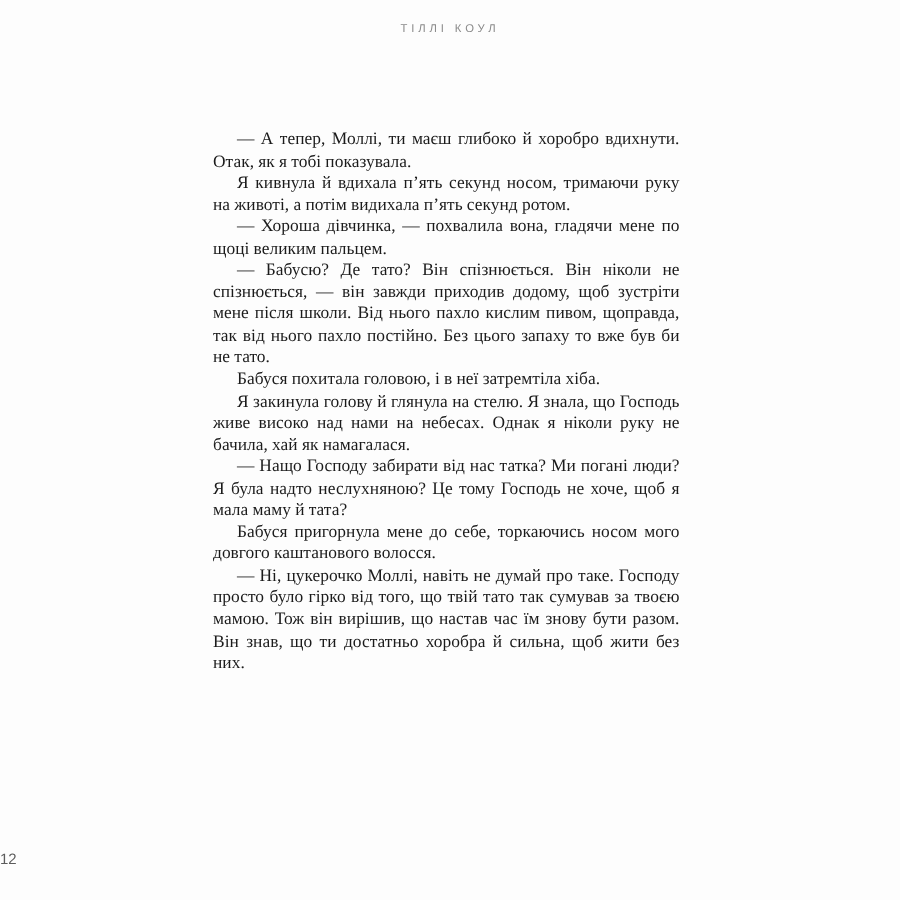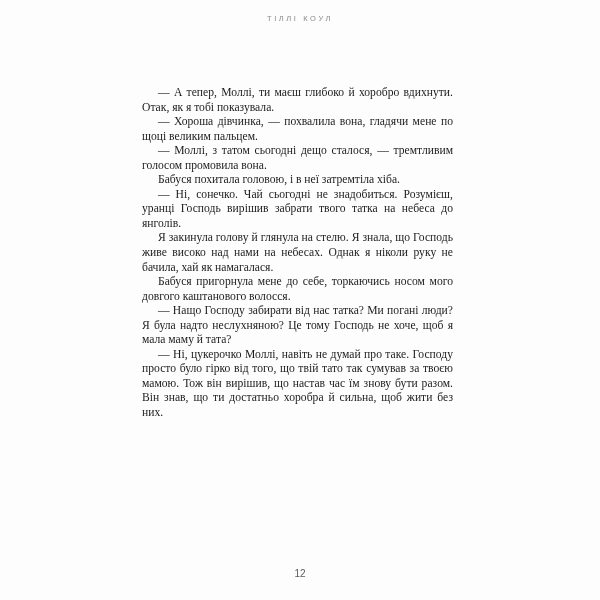--- a/index.html
+++ b/index.html
@@ -53,40 +53,39 @@
     letter-spacing: 0.02px;
   }
   .para:last-child {
     text-align-last: left;
   }
   .folio {
     position: absolute;
     top: 568px;
     left: 0;
     width: 600px;
-    text-align: center;
     font-family: "Liberation Sans", "DejaVu Sans", sans-serif;
     font-size: 10px;
     color: #5c5c5c;
   }
 </style>
 </head>
 <body>
 
 <div class="page">
 
   <div class="running-head">Тіллі Коул</div>
 
   <div class="text-block">
       <p class="para">— А тепер, Моллі, ти маєш глибоко й хоробро вдих­нути. Отак, як я тобі показувала.</p>
+      <p class="para">Я кивнула й вдихала п’ять секунд носом, тримаючи руку на животі, а потім видихала п’ять секунд ротом.</p>
       <p class="para">— Хороша дівчинка, — похвалила вона, гладячи мене по щоці великим пальцем.</p>
-      <p class="para">— Моллі, з татом сьогодні дещо сталося, — тремтли­вим голосом промовила вона.</p>
+      <p class="para">— Бабусю? Де тато? Він спізнюється. Він ніколи не спізнюється, — він завжди приходив додому, щоб зустріти мене після школи. Від нього пахло кислим пи­вом, щоправда, так від нього пахло постійно. Без цього запаху то вже був би не тато.</p>
       <p class="para">Бабуся похитала головою, і в неї затремтіла хіба.</p>
-      <p class="para">— Ні, сонечко. Чай сьогодні не знадобиться. Ро­зумієш, уранці Господь вирішив забрати твого татка на небеса до янголів.</p>
       <p class="para">Я закинула голову й глянула на стелю. Я знала, що Господь живе високо над нами на небесах. Однак я ні­коли руку не бачила, хай як намагалася.</p>
+      <p class="para">— Нащо Господу забирати від нас татка? Ми погані люди? Я була надто неслухняною? Це тому Господь не хоче, щоб я мала маму й тата?</p>
       <p class="para">Бабуся пригорнула мене до себе, торкаючись носом мого довгого каштанового волосся.</p>
-      <p class="para">— Нащо Господу забирати від нас татка? Ми погані люди? Я була надто неслухняною? Це тому Господь не хоче, щоб я мала маму й тата?</p>
       <p class="para">— Ні, цукерочко Моллі, навіть не думай про таке. Господу просто було гірко від того, що твій тато так сумував за твоєю мамою. Тож він вирішив, що настав час їм знову бути разом. Він знав, що ти достатньо хоробра й сильна, щоб жити без них.</p>
     </div>
 
   <div class="folio">12</div>
 
 </div>
 
 </body></html>

